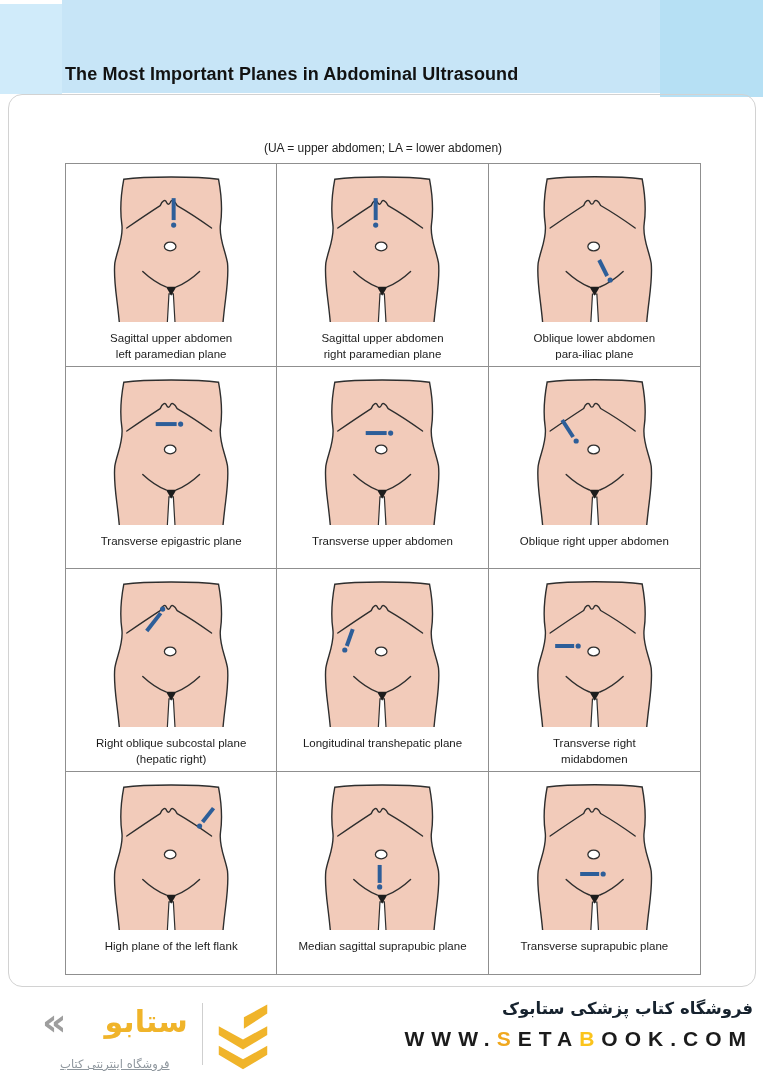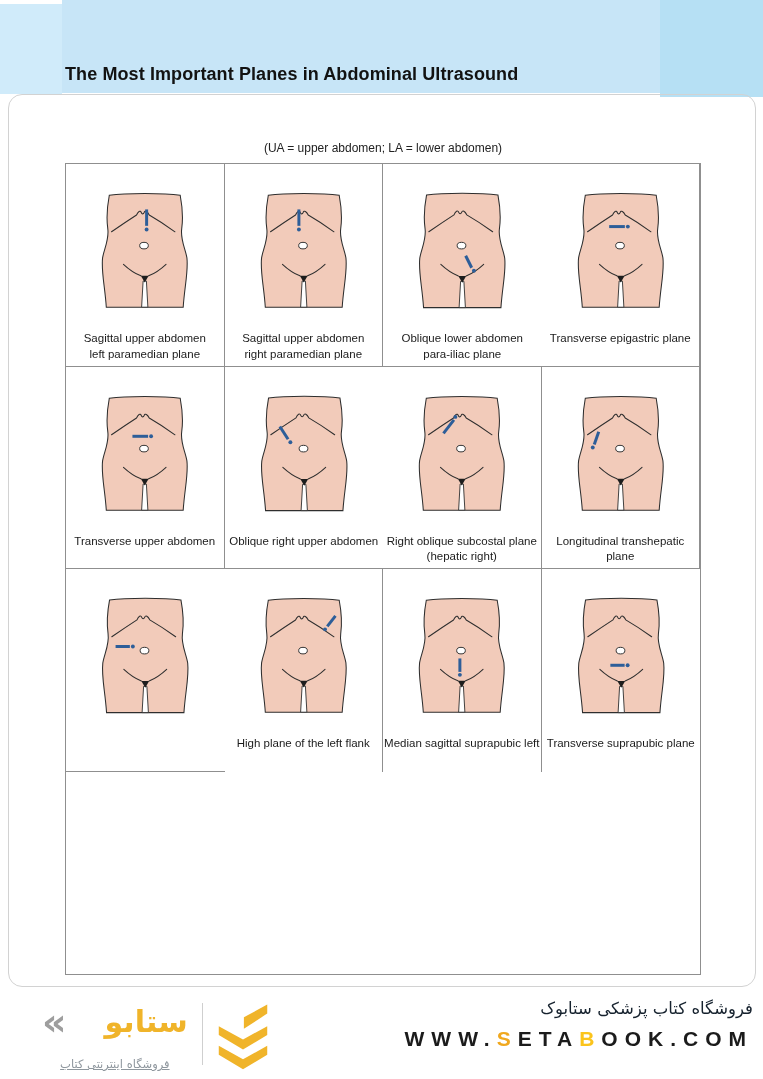--- a/index.html
+++ b/index.html
@@ -21,21 +21,21 @@
     font-size:12px;color:#222222;margin-top:11px;
   }
   
   .content-frame{
     position:absolute;left:8px;top:94px;width:746px;height:891px;
     border:1px solid #d2d2d2;border-radius:14px;pointer-events:none;
   }
   
   .planes-grid{
     position:absolute;left:65px;top:163px;width:636px;height:812px;
-    display:grid;grid-template-columns:repeat(4,1fr);grid-template-rows:repeat(4,202.5px);
+    display:grid;grid-template-columns:repeat(3,1fr);grid-template-rows:repeat(4,202.5px);
     border:1px solid #8f8f8f;background:#ffffff;box-sizing:border-box;
   }
   .cell{border-right:1px solid #8f8f8f;border-bottom:1px solid #8f8f8f;box-sizing:border-box;overflow:hidden;}
   .cell:nth-child(3n){border-right:none;}
   .cell:nth-child(n+10){border-bottom:none;}
   .torso{display:block;width:100%;height:158px;}
   .torso-skin{fill:#f2cbba;stroke:#2e2e2e;stroke-width:1.4;}
   .torso-line{fill:none;stroke:#2e2e2e;stroke-width:1.4;stroke-linecap:round;}
   .torso-gap{fill:#ffffff;stroke:#2e2e2e;stroke-width:1.2;}
   .torso-dark{fill:#1d1d1d;stroke:none;}
@@ -49,21 +49,21 @@
   .footer{position:absolute;left:0;top:985px;width:763px;height:94px;}
   .brand{position:absolute;left:42px;top:16px;display:flex;align-items:flex-start;}
   .brand-text-block{display:flex;flex-direction:column;align-items:center;}
   .brand-row{display:flex;align-items:center;direction:ltr;}
   .logo-mark{font-family:"DejaVu Sans",sans-serif;font-size:38px;font-weight:700;color:#9e9e9e;line-height:40px;margin-right:2px;}
   .logo-word{font-family:"DejaVu Sans",sans-serif;font-size:30px;font-weight:700;color:#f0b42a;line-height:42px;margin-left:36px;}
   .logo-sub{font-family:"DejaVu Sans",sans-serif;font-size:11.5px;color:#8f979e;margin-top:14px;text-decoration:underline;}
   .logo-divider{width:1.5px;height:62px;background:#cfcfcf;margin:2px 12px 0 14px;}
   .logo-emblem{margin-top:0;}
   .store-block{position:absolute;right:10px;top:14px;text-align:right;}
-  .store-name{font-family:"DejaVu Sans",sans-serif;font-size:16.5px;font-weight:400;color:#16222e;direction:rtl;}
+  .store-name{font-family:"DejaVu Sans",sans-serif;font-size:16.5px;font-weight:700;color:#16222e;direction:rtl;}
   .site-url{margin-top:9px;font-size:21px;font-weight:700;letter-spacing:7px;color:#1b1b1b;white-space:nowrap;}
   .c-dark{color:#1b1b1b;}
   .c-orange{color:#f0a81e;}
   .c-yellow{color:#fbc41c;}
   .hidden-defs{position:absolute;width:0;height:0;}
 </style>
 </head>
 <body>
 
 <svg class="hidden-defs" aria-hidden="true">
@@ -179,41 +179,45 @@
         <div>Longitudinal transhepatic plane</div>
       </div>
   </div>
 
   <div class="cell">
     <svg class="torso" viewBox="0 0 211 158">
       <use href="#torso-shape"></use>
       <line class="marker-line" x1="66" y1="77" x2="85" y2="77"></line>
       <circle class="marker-dot" r="2.6" cx="89" cy="77"></circle>
     </svg>
+    <div class="caption">
+        <div>Transverse right</div>
+        <div>midabdomen</div>
+      </div>
   </div>
 
   <div class="cell">
     <svg class="torso" viewBox="0 0 211 158">
       <use href="#torso-shape"></use>
       <line class="marker-line" x1="137" y1="50" x2="148" y2="36"></line>
       <circle class="marker-dot" r="2.6" cx="134" cy="54"></circle>
     </svg>
     <div class="caption">
         <div>High plane of the left flank</div>
       </div>
   </div>
 
   <div class="cell">
     <svg class="torso" viewBox="0 0 211 158">
       <use href="#torso-shape"></use>
       <line class="marker-line" x1="103" y1="93" x2="103" y2="111"></line>
       <circle class="marker-dot" r="2.6" cx="103" cy="115"></circle>
     </svg>
     <div class="caption">
-        <div>Median sagittal suprapubic left</div>
+        <div>Median sagittal suprapubic plane</div>
       </div>
   </div>
 
   <div class="cell">
     <svg class="torso" viewBox="0 0 211 158">
       <use href="#torso-shape"></use>
       <line class="marker-line" x1="91" y1="102" x2="110" y2="102"></line>
       <circle class="marker-dot" r="2.6" cx="114" cy="102"></circle>
     </svg>
     <div class="caption">

